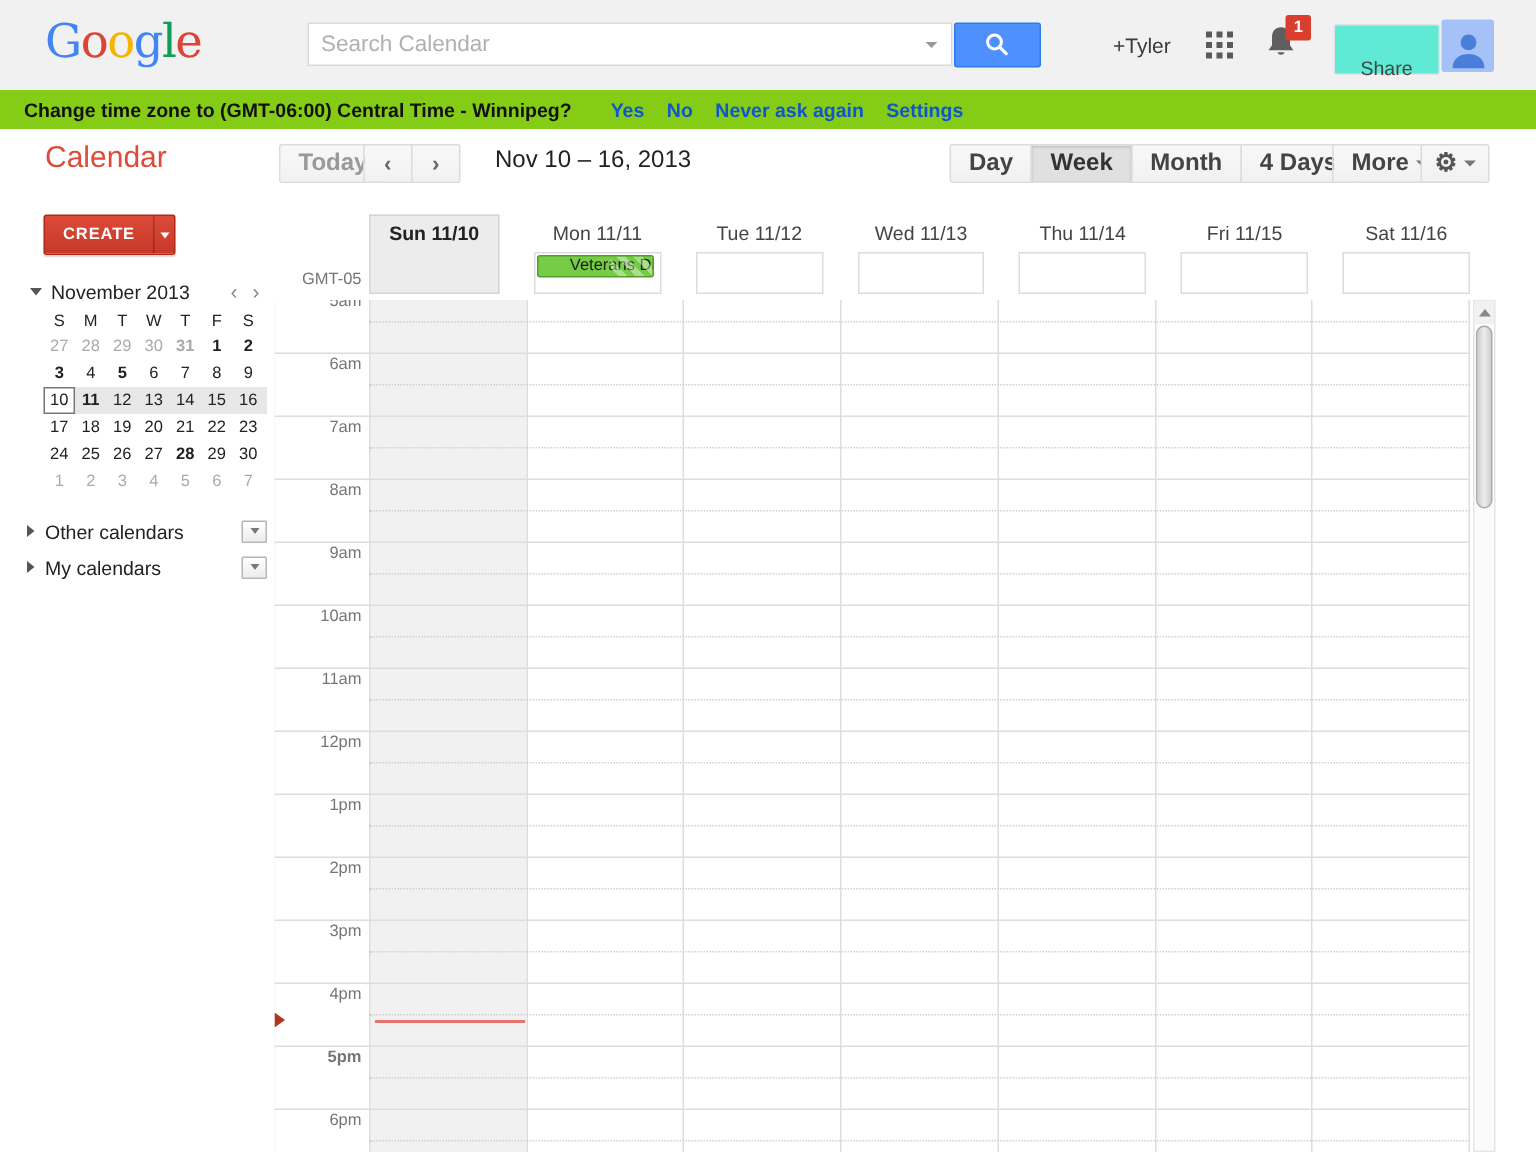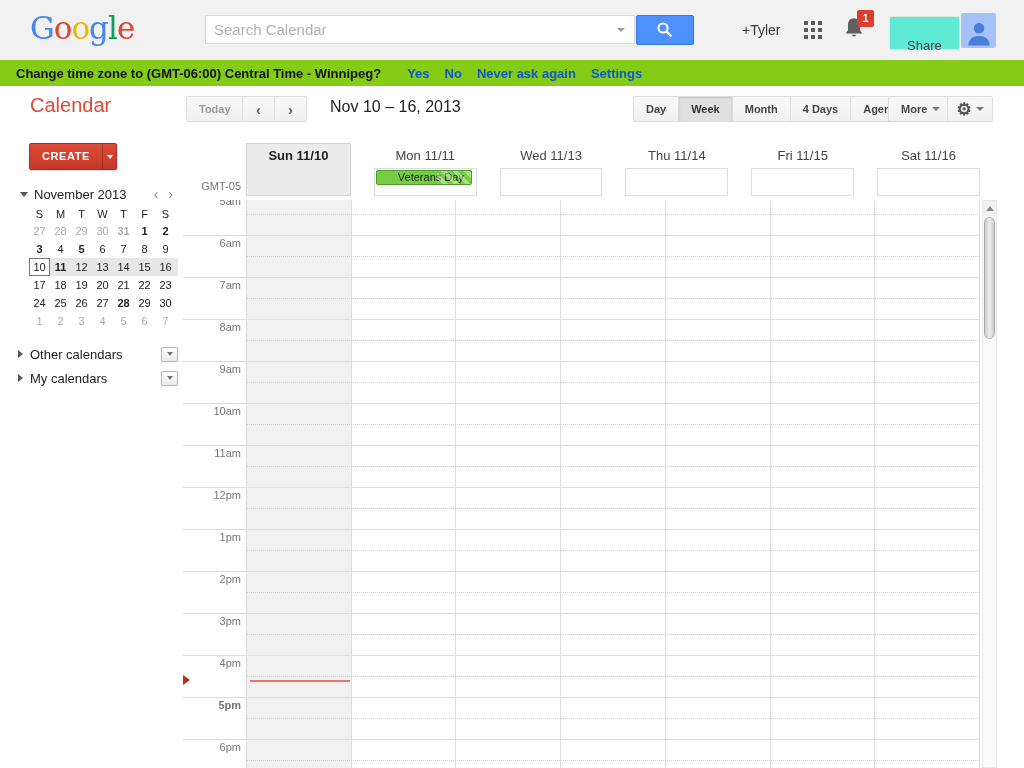--- a/index.html
+++ b/index.html
@@ -27,21 +27,21 @@
 
   
   .tzbar { position: absolute; left: 0; top: 60px; width: 1024px; height: 26px; background: #84cc16; display: flex; align-items: center; font-size: 13px; font-weight: bold; padding-left: 16px; }
   .tzbar .msg { color: #111; }
   .tz-links { display: flex; margin-left: 26px; gap: 15px; }
   .tz-links span { color: #1155cc; cursor: pointer; }
 
   
   .toolbar { position: absolute; left: 0; top: 86px; width: 1024px; height: 45px; background: #fff; padding-left: 23px; }
   .app-title { position: absolute; left: 30px; top: 8px; font-size: 20px; color: #dd4b39; }
-  .gbtn { height: 26px; padding: 0 12px; background: linear-gradient(to bottom, #f8f8f8, #f1f1f1); border: 1px solid #dcdcdc; border-radius: 2px; font-size: 11px; font-weight: bold; color: #444; display: inline-flex; align-items: center; justify-content: center; cursor: pointer; white-space: nowrap; }
+  .gbtn { height: 26px; padding: 0 12px; background: linear-gradient(to bottom, #f8f8f8, #f1f1f1); border: 1px solid #dcdcdc; border-radius: 2px; font-size: 16px; font-weight: bold; color: #444; display: inline-flex; align-items: center; justify-content: center; cursor: pointer; white-space: nowrap; }
   .gbtn.active { background: #e0e0e0; box-shadow: inset 0 1px 2px rgba(0,0,0,.15); color: #333; position: relative; z-index: 1; }
   .today-btn { position: absolute; left: 186px; top: 10px; color: #999; }
   .navgrp { position: absolute; left: 242px; top: 10px; display: flex; }
   .navgrp .gbtn { width: 33px; padding: 0; font-size: 15px; color: #666; }
   .navgrp .gbtn:first-child { border-radius: 2px 0 0 2px; }
   .navgrp .gbtn:last-child { border-radius: 0 2px 2px 0; margin-left: -1px; }
   .date-range { position: absolute; left: 330px; top: 12px; font-size: 16px; color: #222; }
   .views { position: absolute; left: 633px; top: 10px; display: flex; }
   .views .gbtn { border-radius: 0; }
   .views .gbtn + .gbtn { margin-left: -1px; text-align: center; }
@@ -289,20 +289,24 @@
 <div class="day-top" id="day-top">
     <div class="day-col-top today">
       <div class="day-label">Sun 11/10</div>
       <div class="allday-cell"></div>
     </div>
     <div class="day-col-top">
       <div class="day-label">Mon 11/11</div>
       <div class="allday-cell">
         <div class="allday-event" style="background: rgb(118, 204, 68); border-color: rgb(79, 158, 44);">Veterans Day<span class="event-stripes"></span></div>
       </div>
+    </div>
+    <div class="day-col-top">
+      <div class="day-label">Tue 11/12</div>
+      <div class="allday-cell"></div>
     </div>
     <div class="day-col-top">
       <div class="day-label">Wed 11/13</div>
       <div class="allday-cell"></div>
     </div>
     <div class="day-col-top">
       <div class="day-label">Thu 11/14</div>
       <div class="allday-cell"></div>
     </div>
     <div class="day-col-top">

